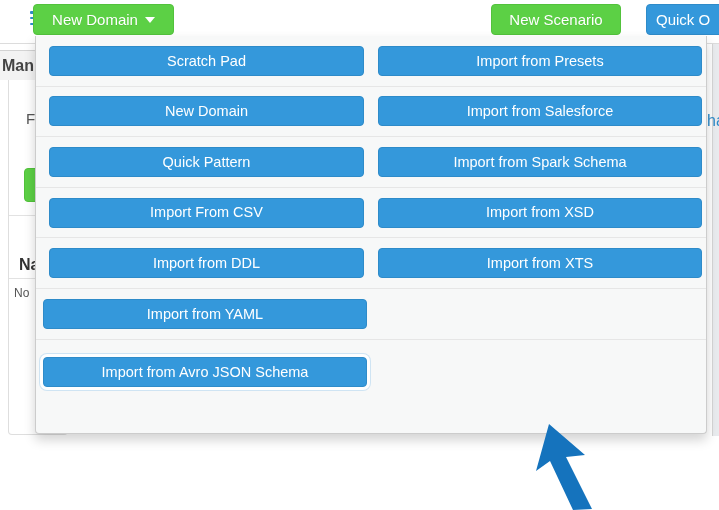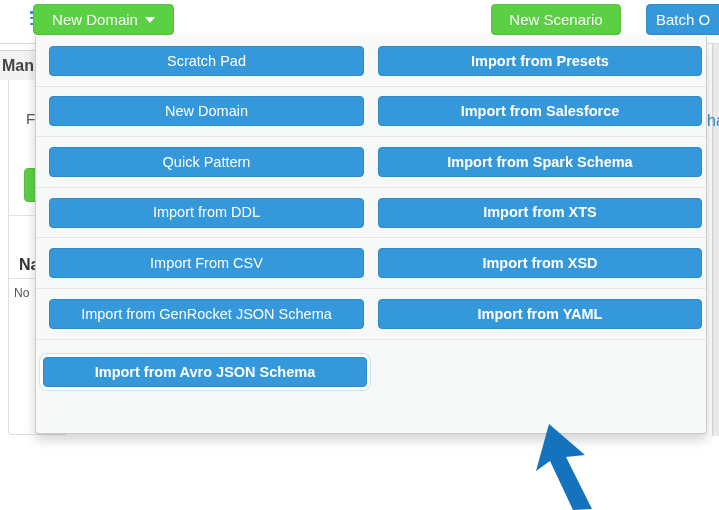--- a/index.html
+++ b/index.html
@@ -86,21 +86,21 @@
   .menu-row{
     position:relative;height:49.6px;display:flex;align-items:center;
     border-bottom:1px solid #e6e6e6;
   }
   .menu-row:last-child{border-bottom:none;}
   .menu-cell{
     width:50%;display:flex;align-items:center;justify-content:center;
     box-sizing:border-box;
   }
   .menu-cell.left{padding:0 7px 0 13px;}
-  .menu-cell.right{padding:0 4px 0 7px;font-weight:bold;}
+  .menu-cell.right{padding:0 4px 0 7px;}
   .menu-btn{
     width:100%;height:30px;
     background:#3498db;border:1px solid #2e8bc9;border-radius:4px;
     color:#ffffff;font-size:14.5px;line-height:1;
     display:flex;align-items:center;justify-content:center;
     cursor:pointer;white-space:nowrap;overflow:hidden;
     box-sizing:border-box;
   }
   .menu-btn.focused{
     box-shadow:0 0 0 3px rgba(255,255,255,.95),0 0 0 4px #cfe4f3;
@@ -140,21 +140,21 @@
 
     <div class="hamburger" style="left:493px;top:11px;">
       <i></i>
         <i></i>
         <i></i>
     </div>
     <div class="btn-green" style="left:491px;top:4px;width:128px;height:29px;">
       <span>New Scenario</span>
     </div>
     <div class="btn-blue-top" style="left:646px;top:4px;width:80px;height:29px;">
-      <span>Batch O</span>
+      <span>Quick O</span>
     </div>
     <div class="top-bar-underline"></div>
   </div>
 </div>
 
 <div id="dropdown-panel">
 
   <div class="menu-row">
     <div class="menu-cell left">
       <div class="menu-btn">Scratch Pad</div>
@@ -177,40 +177,37 @@
     <div class="menu-cell left">
       <div class="menu-btn">Quick Pattern</div>
     </div>
     <div class="menu-cell right">
       <div class="menu-btn">Import from Spark Schema</div>
     </div>
   </div>
 
   <div class="menu-row">
     <div class="menu-cell left">
+      <div class="menu-btn">Import From CSV</div>
+    </div>
+    <div class="menu-cell right">
+      <div class="menu-btn">Import from XSD</div>
+    </div>
+  </div>
+
+  <div class="menu-row">
+    <div class="menu-cell left">
       <div class="menu-btn">Import from DDL</div>
     </div>
     <div class="menu-cell right">
       <div class="menu-btn">Import from XTS</div>
     </div>
   </div>
 
   <div class="menu-row">
-    <div class="menu-cell left">
-      <div class="menu-btn">Import From CSV</div>
-    </div>
-    <div class="menu-cell right">
-      <div class="menu-btn">Import from XSD</div>
-    </div>
-  </div>
-
-  <div class="menu-row">
-    <div class="menu-cell left">
-      <div class="menu-btn">Import from GenRocket JSON Schema</div>
-    </div>
     <div class="menu-cell right">
       <div class="menu-btn">Import from YAML</div>
     </div>
   </div>
 
   <div class="menu-row">
     <div class="menu-cell right">
       <div class="menu-btn focused">Import from Avro JSON Schema</div>
     </div>
   </div>

